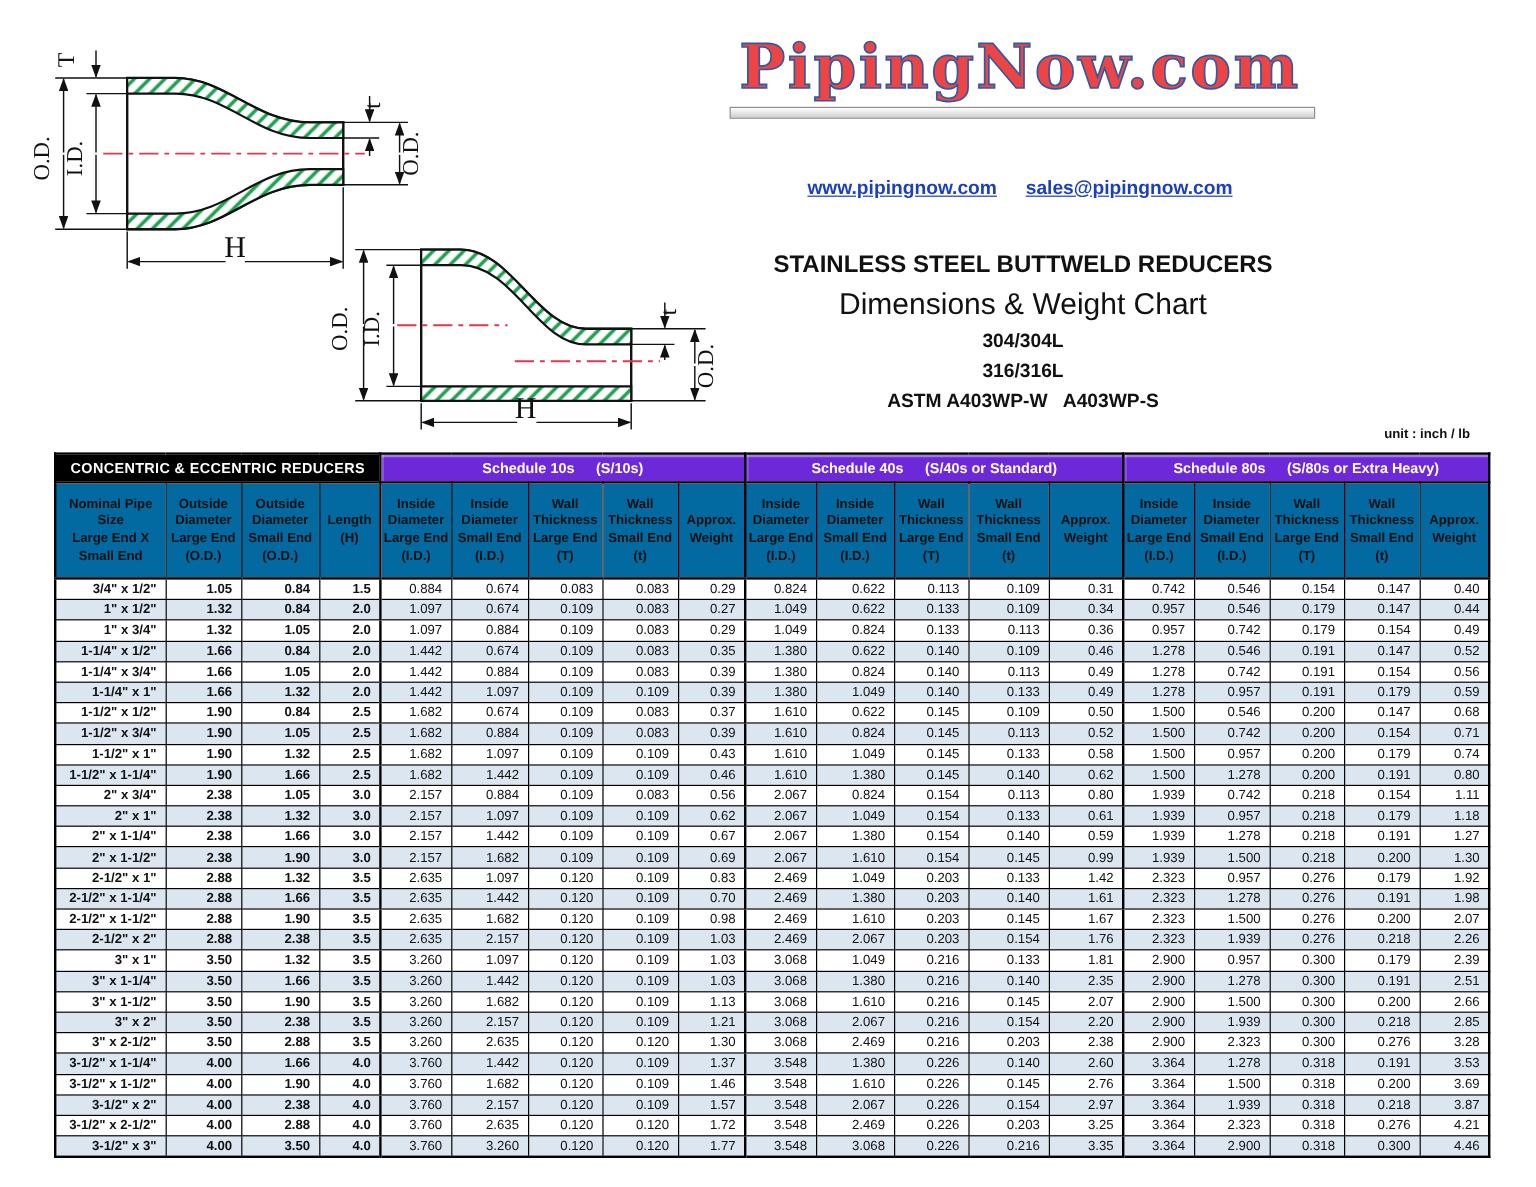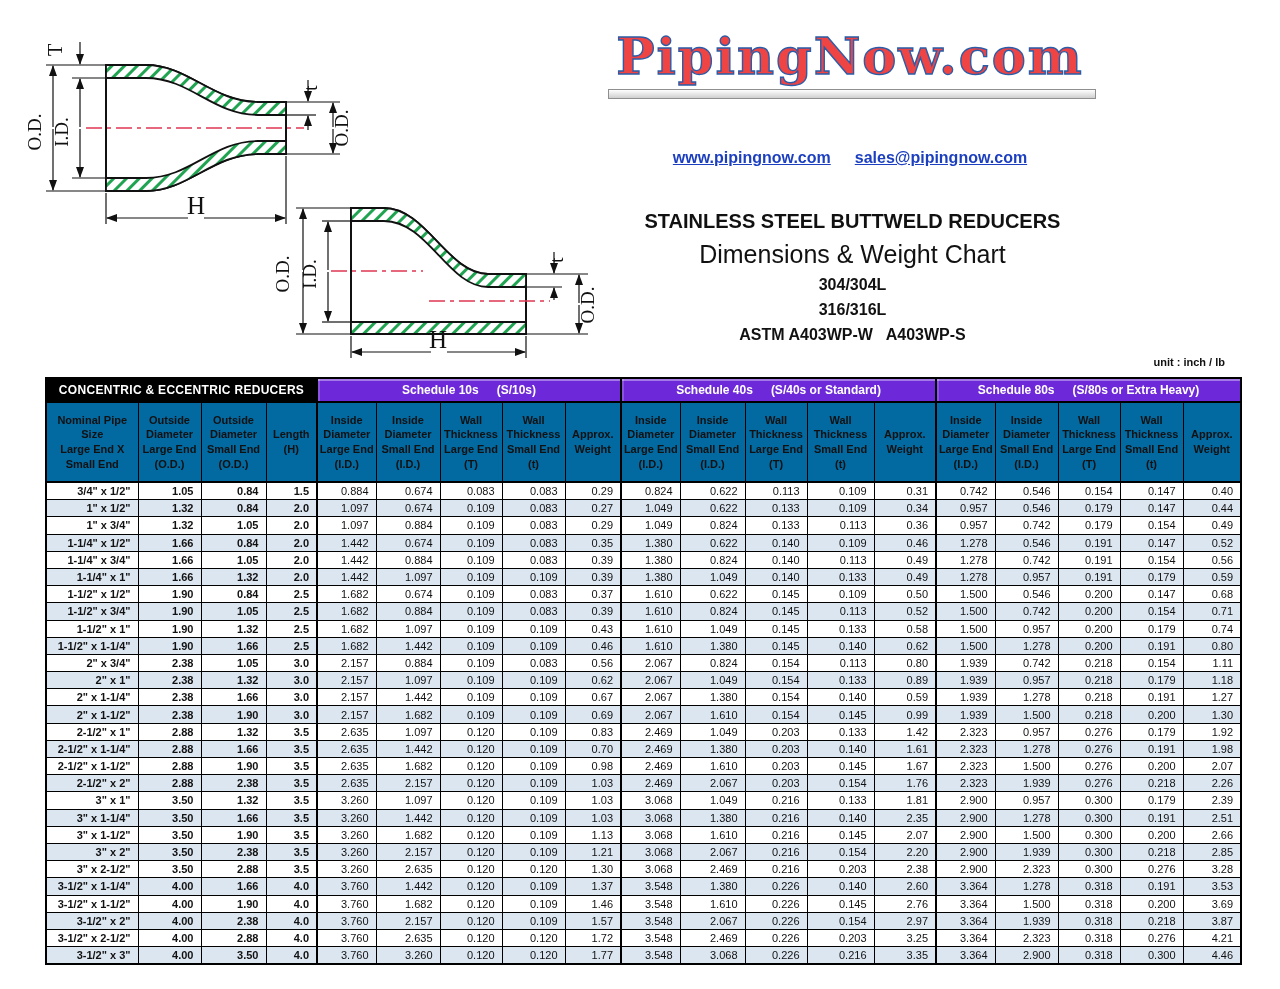--- a/index.html
+++ b/index.html
@@ -502,21 +502,21 @@
             <td class="b">3.0</td>
             <td class="grp">2.157</td>
             <td>1.097</td>
             <td>0.109</td>
             <td>0.109</td>
             <td>0.62</td>
             <td class="grp">2.067</td>
             <td>1.049</td>
             <td>0.154</td>
             <td>0.133</td>
-            <td>0.89</td>
+            <td>0.61</td>
             <td class="grp">1.939</td>
             <td>0.957</td>
             <td>0.218</td>
             <td>0.179</td>
             <td>1.18</td>
           </tr>
           <tr>
             <td class="b">2" x 1-1/4"</td>
             <td class="b">2.38</td>
             <td class="b">1.66</td>

